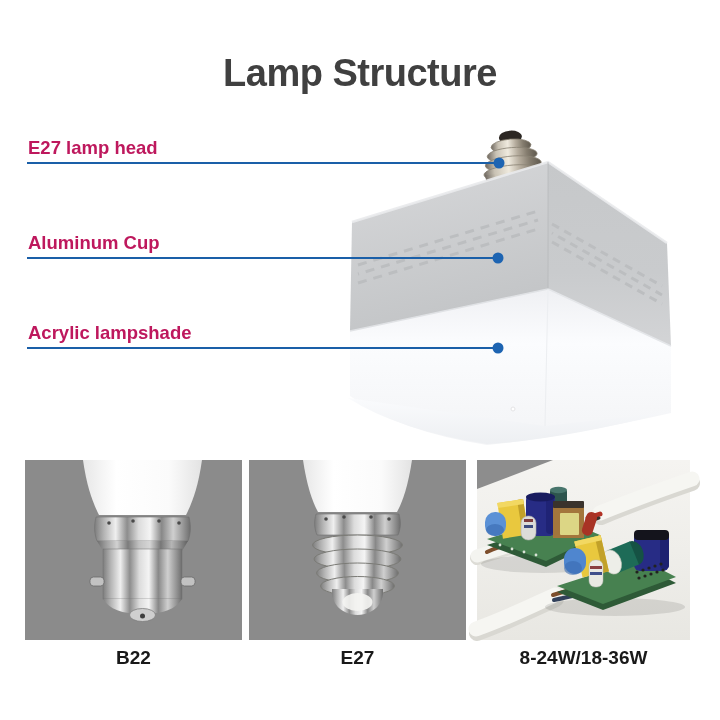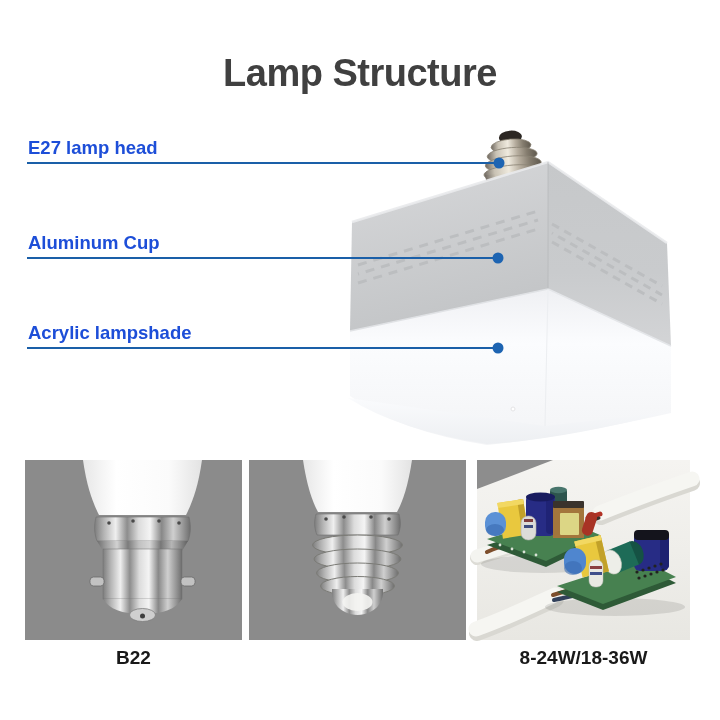--- a/index.html
+++ b/index.html
@@ -1,21 +1,21 @@
 <!DOCTYPE html>
 <html><head>
 <meta charset="utf-8">
 <style>
   html,body{margin:0;padding:0;background:#ffffff;}
   #page{position:relative;width:720px;height:720px;background:#ffffff;overflow:hidden;
         font-family:"Liberation Sans", sans-serif;}
   #art{position:absolute;left:0;top:0;width:720px;height:720px;}
   .title{position:absolute;left:0;right:0;top:52px;text-align:center;
          font-weight:700;font-size:38px;line-height:1.15;color:#404040;letter-spacing:-0.5px;}
-  .callout-label{position:absolute;left:28px;font-weight:600;font-size:18.5px;line-height:22px;color:#1d4ed8;}
+  .callout-label{position:absolute;left:28px;font-weight:600;font-size:18.5px;line-height:22px;color:#be185d;}
   .cl1{top:137px;} .cl2{top:232px;} .cl3{top:322px;}
   .variant-label{position:absolute;top:645px;text-align:center;font-weight:600;font-size:19px;
                  line-height:26px;color:#191919;}
   .vl1{left:25px;width:217px;} .vl2{left:249px;width:217px;} .vl3{left:477px;width:213px;}
 </style>
 </head>
 <body>
 
 <div id="page">
 
@@ -257,15 +257,16 @@
   </g>
 </svg>
 
 <div class="title">Lamp Structure</div>
 
 <div class="callout-label cl1">E27 lamp head</div>
 <div class="callout-label cl2">Aluminum Cup</div>
 <div class="callout-label cl3">Acrylic lampshade</div>
 
 <div class="variant-label vl1">B22</div>
+<div class="variant-label vl2">E27</div>
 <div class="variant-label vl3">8-24W/18-36W</div>
 
 </div>
 
 </body></html>

